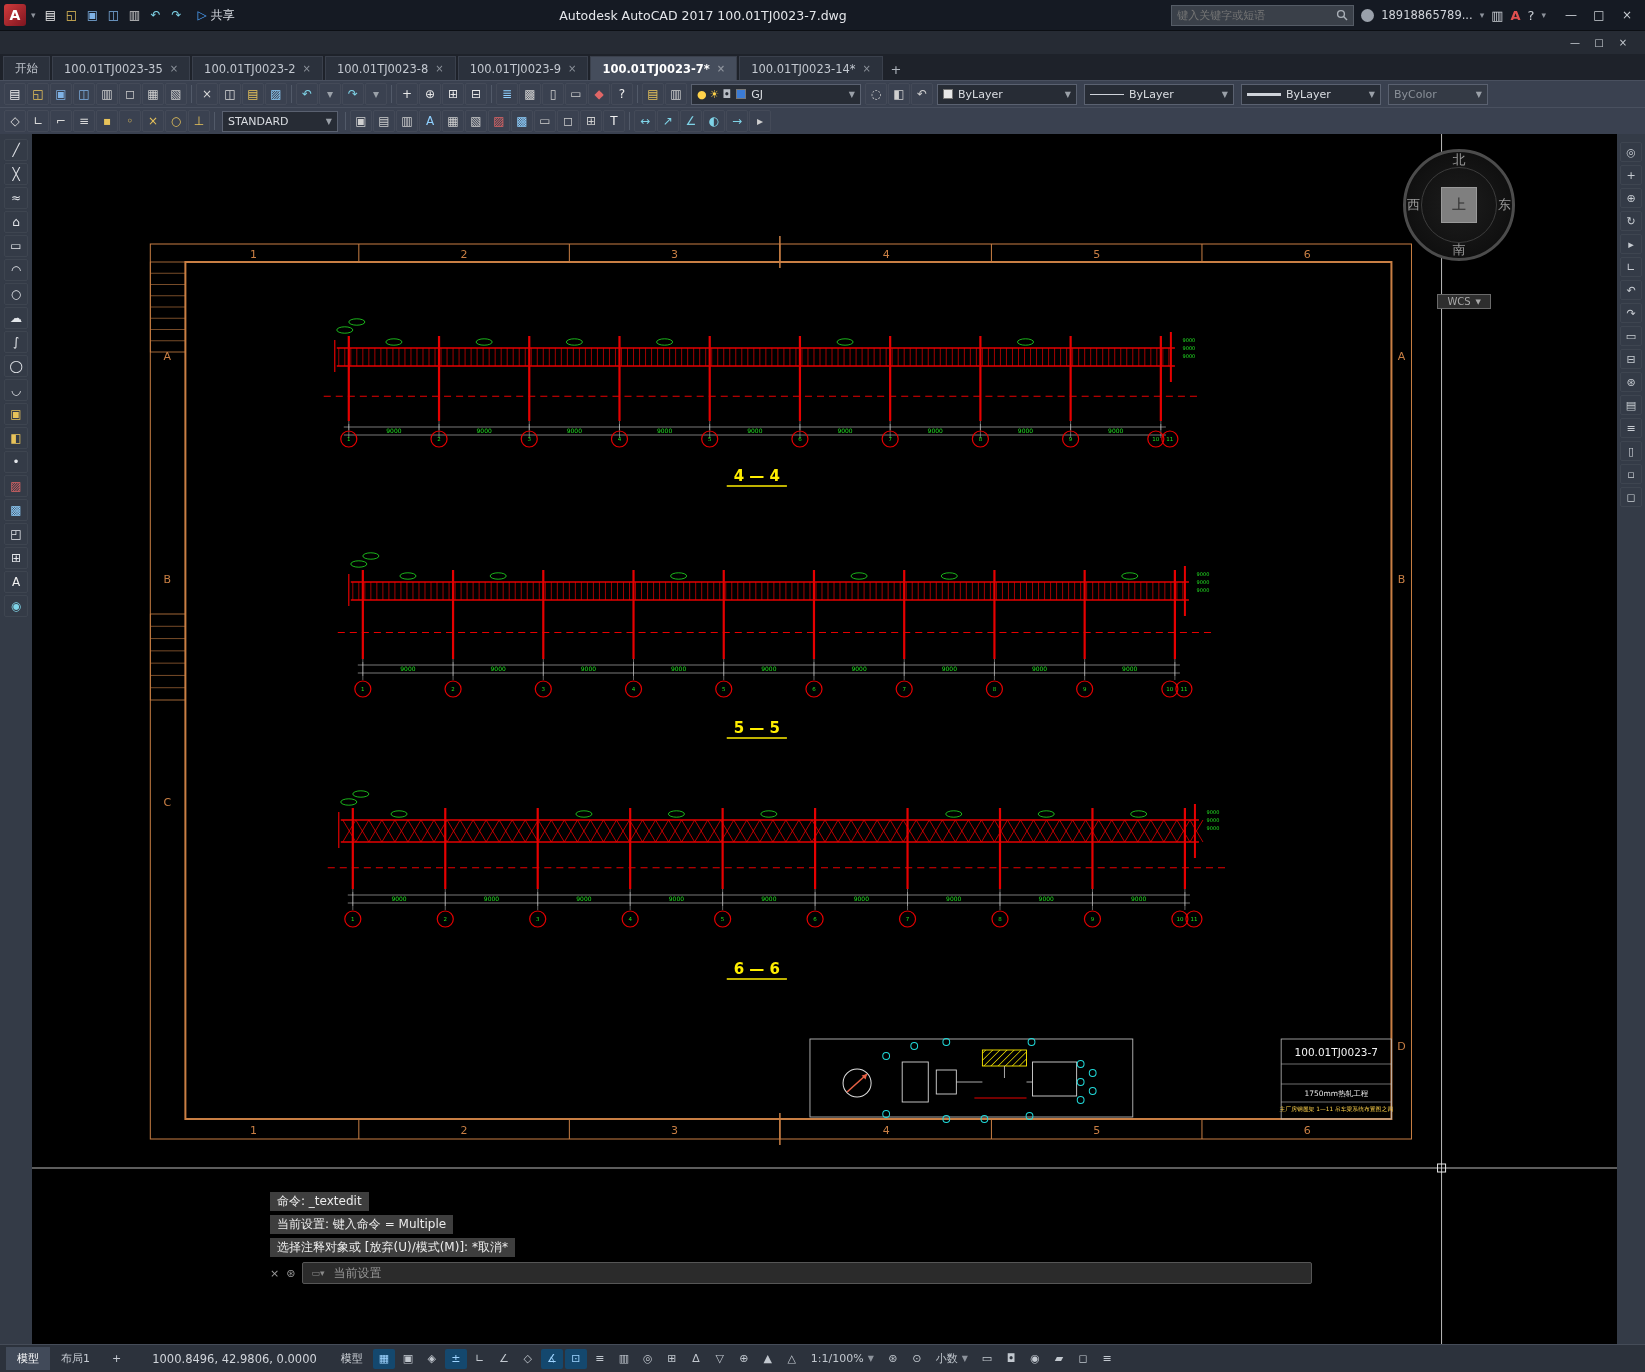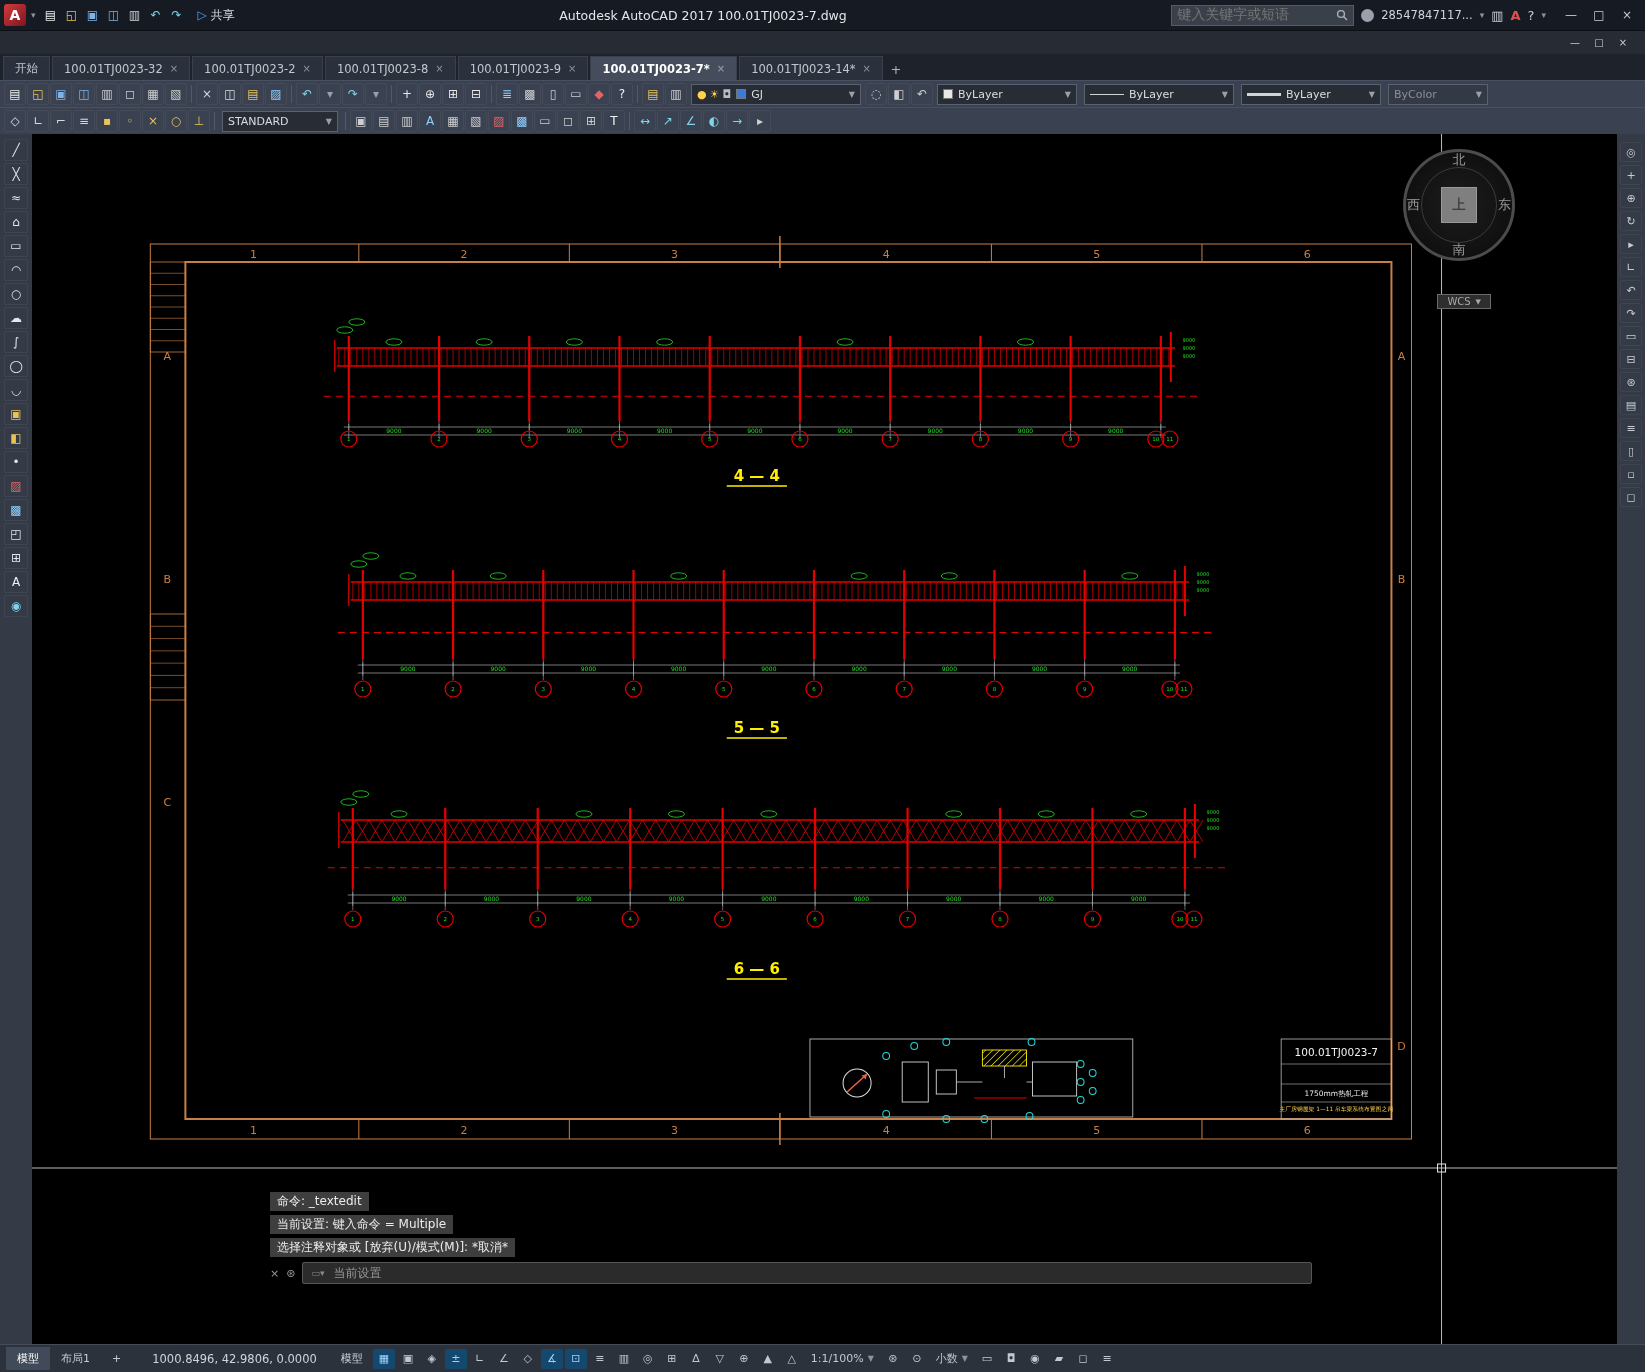--- a/index.html
+++ b/index.html
@@ -14,21 +14,21 @@
   .caret{color:#8d939c;font-size:9px}
   .qat{display:flex;gap:1px}
   .icon{display:flex;align-items:center;justify-content:center;color:#cfd3da;cursor:default;user-select:none}
   .qat .icon{width:20px;height:20px;font-size:12px}
   .share{display:flex;align-items:center;gap:4px;color:#d8dce2;font-size:12px;margin-left:6px}
   .share-glyph{color:#4da3ff;font-size:12px}
   .tb-title{flex:1;text-align:center;font-size:12.5px;color:#e4e6ea;white-space:nowrap}
   .tb-title .doc{}
   .tb-right{display:flex;align-items:center;gap:7px}
   .search{display:flex;align-items:center;background:#3a4049;border:1px solid #555c66;height:21px;padding:0 5px;gap:4px}
-  .search input{background:transparent;border:none;outline:none;color:#b9bec6;font-size:14px;width:155px;font-family:Liberation Mono, monospace}
+  .search input{background:transparent;border:none;outline:none;color:#b9bec6;font-size:11px;width:155px;font-family:Liberation Sans, sans-serif}
   .avatar{width:13px;height:13px;border-radius:50%;background:#9aa1ab}
   .userid{font-size:11.5px;color:#d0d4da;white-space:nowrap}
   .tbr-icon{font-size:13px;color:#c8cdd3}
   .app-a{color:#e05050;font-weight:bold}
   .winbtns{display:flex;margin-left:4px}
   .winbtns span{width:28px;height:24px;display:flex;align-items:center;justify-content:center;color:#c8cdd3;font-size:12px}
 
   
   .menubar{height:24px;background:#262b34;display:flex;align-items:center;padding:0 10px;flex:0 0 auto;border-top:1px solid #0c0f14}
   .menubar .winbtns{margin-left:auto}
@@ -124,21 +124,21 @@
     </div>
     <div class="tb-right">
       <div class="search">
         <input placeholder="键入关键字或短语" style="">
         <svg width="12" height="12" viewBox="0 0 12 12">
           <circle cx="5" cy="5" r="3.4" fill="none" stroke="#aab0b8" stroke-width="1.4"></circle>
           <line x1="7.6" y1="7.6" x2="11" y2="11" stroke="#aab0b8" stroke-width="1.4"></line>
         </svg>
       </div>
       <span class="avatar"></span>
-      <span class="userid">28547847117...</span>
+      <span class="userid">18918865789...</span>
       <span class="caret">▾</span>
       <span class="tbr-icon">▥</span>
       <span class="tbr-icon app-a">A</span>
       <span class="tbr-icon">?</span>
       <span class="caret">▾</span>
       <div class="winbtns" id="winbtns-title">
           <span>—</span>
           <span>□</span>
           <span>×</span>
         </div>
@@ -152,21 +152,21 @@
         <span>□</span>
         <span>×</span>
       </div>
   </div>
 
   <div class="filetabs" id="filetabs">
       <div class="ftab">
         <span>开始</span>
       </div>
       <div class="ftab">
-        <span>100.01TJ0023-32</span>
+        <span>100.01TJ0023-35</span>
         <span class="x">×</span>
       </div>
       <div class="ftab">
         <span>100.01TJ0023-2</span>
         <span class="x">×</span>
       </div>
       <div class="ftab">
         <span>100.01TJ0023-8</span>
         <span class="x">×</span>
       </div>

